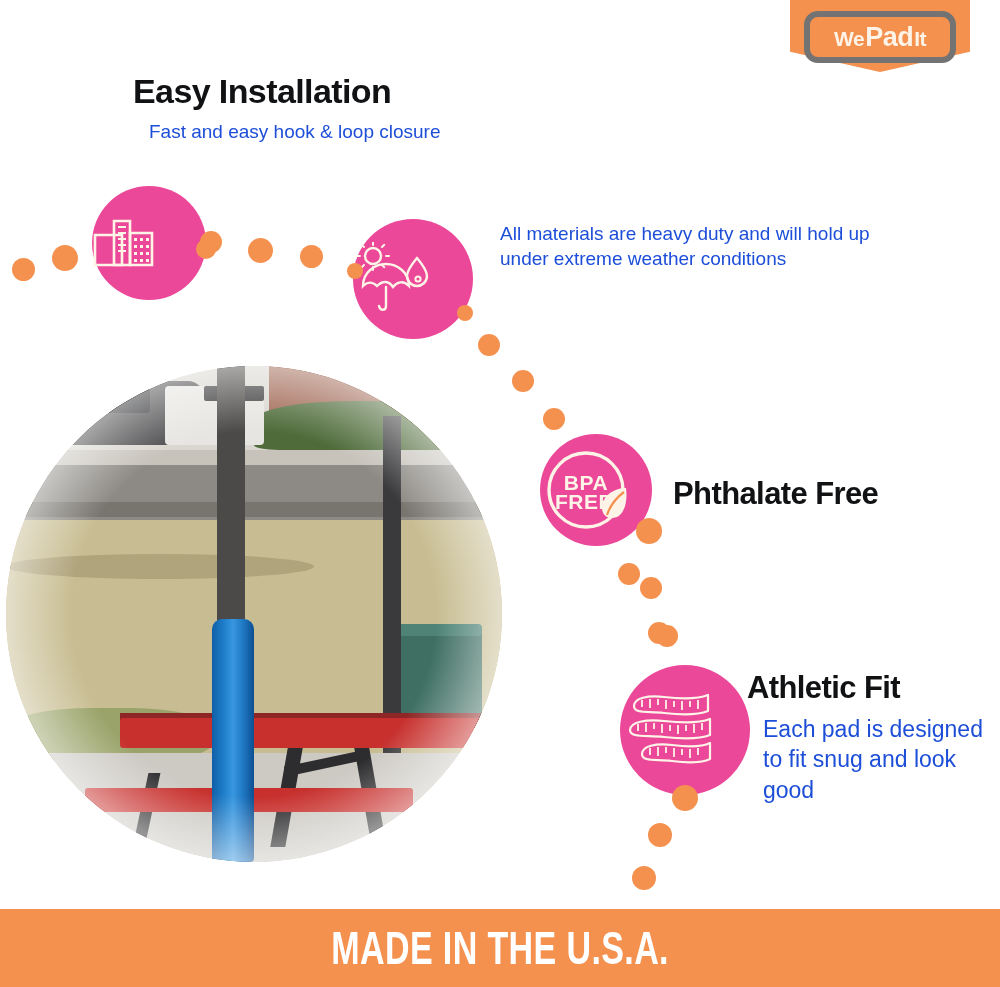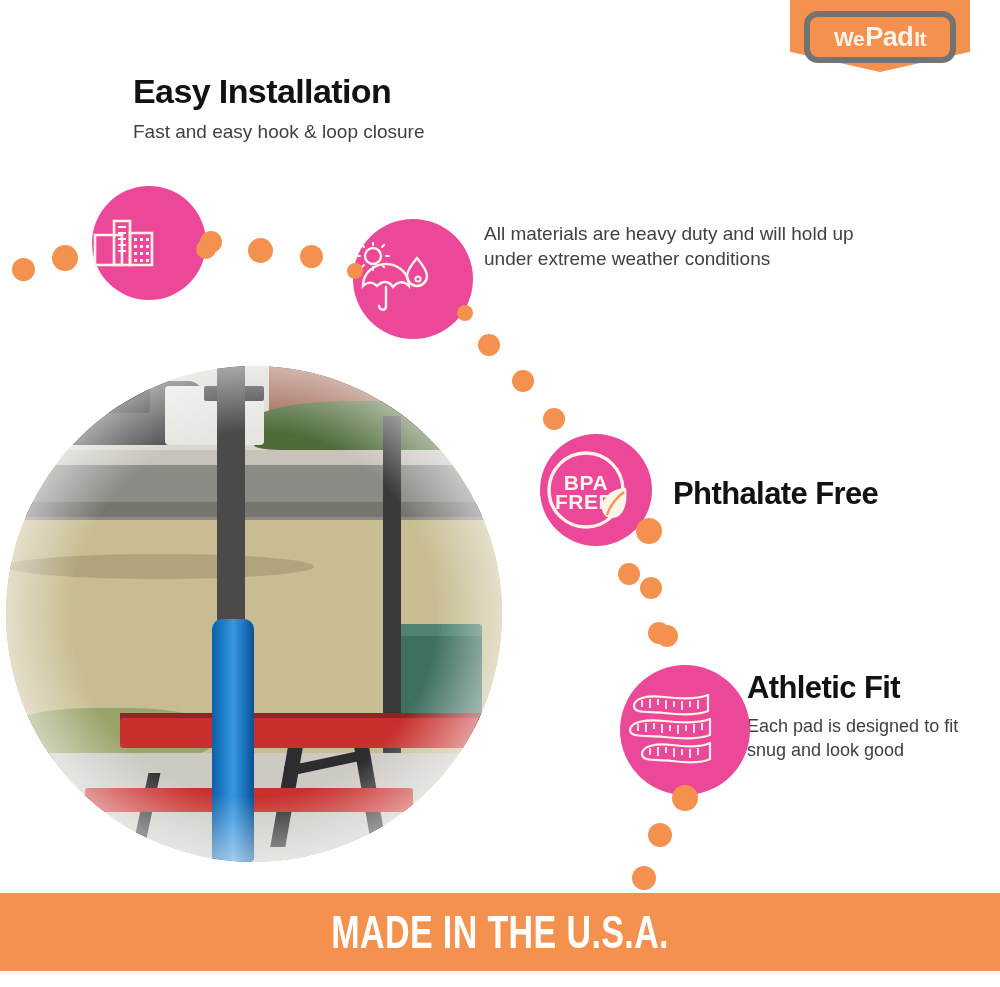--- a/index.html
+++ b/index.html
@@ -32,21 +32,21 @@
   .logo-we{font-size:21px;}
   .logo-pad{font-size:27px;padding:0 1px;}
   .logo-it{font-size:21px;}
 
   
   .feat-title{
     font-weight:bold;color:#111214;letter-spacing:-0.6px;
     margin:0;line-height:1.05;white-space:nowrap;
   }
   .feat-desc{
-    color:#404040;line-height:1.34;margin:0;
+    color:#1d4ed8;line-height:1.34;margin:16px;
     font-weight:400;
   }
 
   .block{position:absolute;}
 
   
   #b1{left:133px;top:74px;}
   #b1 .feat-title{font-size:34px;}
   #b1 .feat-desc{font-size:19px;margin-top:9px;}
 
@@ -56,21 +56,21 @@
   #b2 .feat-desc{font-size:19px;margin-top:10px;width:420px;}
 
   
   #b3{left:673px;top:437px;}
   #b3 .feat-title{font-size:31px;margin-top:41px;}
   #b3 .feat-desc{font-size:19px;margin-top:9px;width:270px;}
 
   
   #b4{left:747px;top:672px;}
   #b4 .feat-title{font-size:31px;}
-  #b4 .feat-desc{font-size:18px;margin-top:9px;width:230px;}
+  #b4 .feat-desc{font-size:23px;margin-top:9px;width:230px;}
 
   
   .badge{
     position:absolute;border-radius:50%;
     background:#ec4899;
     display:flex;align-items:center;justify-content:flex-start;
   }
   .badge svg{display:block;}
   #icon1{left:92px;top:186px;width:114px;height:114px;}
   #icon2{left:353px;top:219px;width:120px;height:120px;}
@@ -121,21 +121,21 @@
     background:linear-gradient(90deg,#0f5fa8 0%,#1f7ec9 28%,#3897e0 50%,#1b72bd 78%,#0d4f90 100%);
     border-radius:10px 10px 4px 4px;
   }
   .vignette{
     position:absolute;inset:0;border-radius:50%;
     background:radial-gradient(circle at 50% 50%, rgba(255,255,255,0) 52%, rgba(255,255,255,0.55) 72%, rgba(255,255,255,0.97) 92%, #fff 100%);
   }
 
   
   #footer{
-    position:absolute;left:0;bottom:16px;width:1000px;height:78px;
+    position:absolute;left:0;bottom:0;width:1000px;height:78px;
     background:#F5914F;display:flex;align-items:center;justify-content:center;
   }
   #footer .usa{
     color:#FFFFFF;font-weight:bold;font-size:46px;
     letter-spacing:0.5px;transform:scaleX(0.74);
     transform-origin:center;white-space:nowrap;
   }
 </style>
 </head>
 <body>

